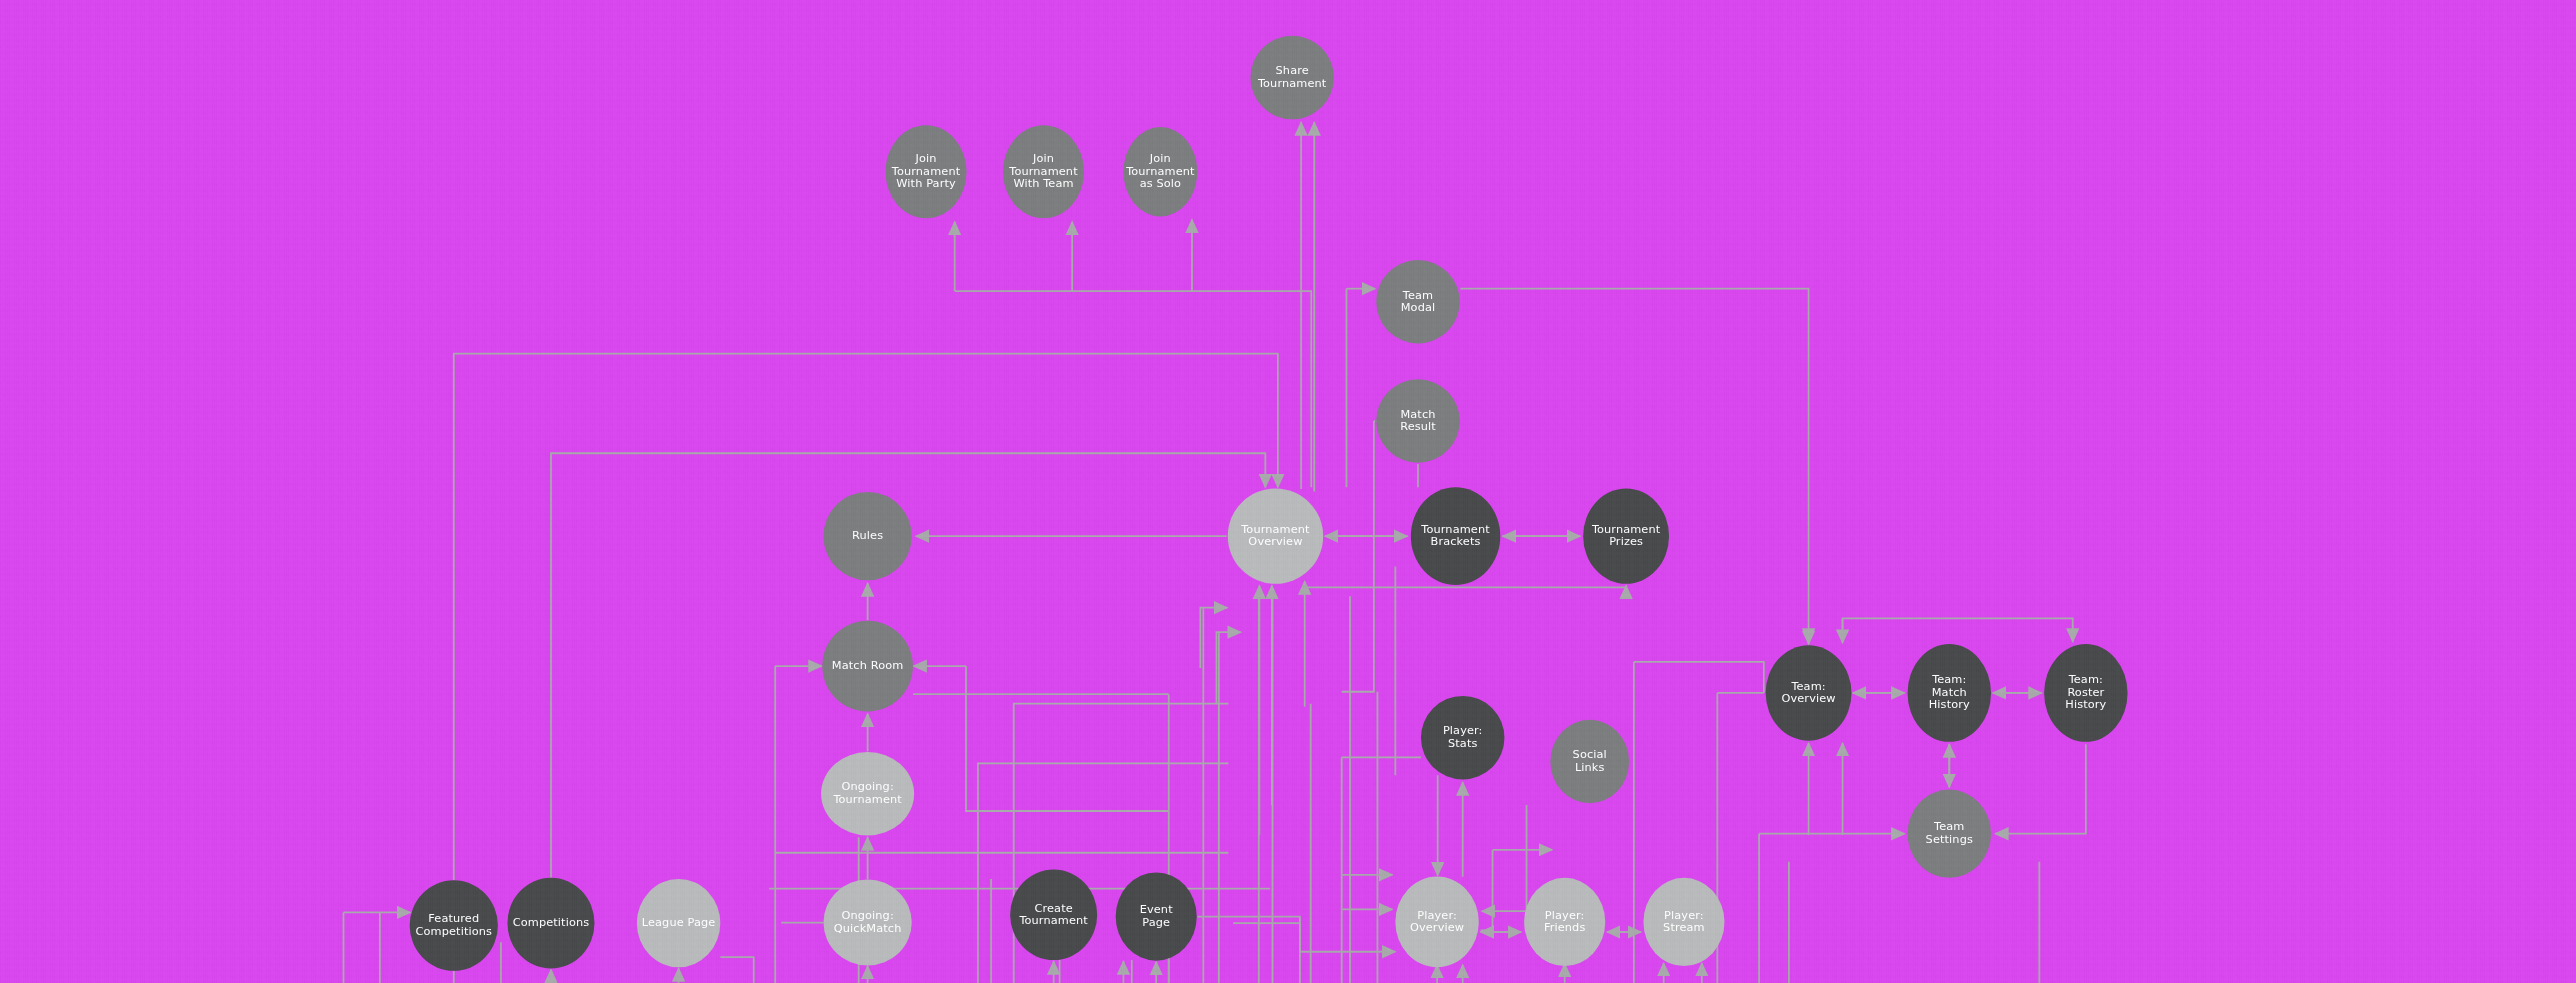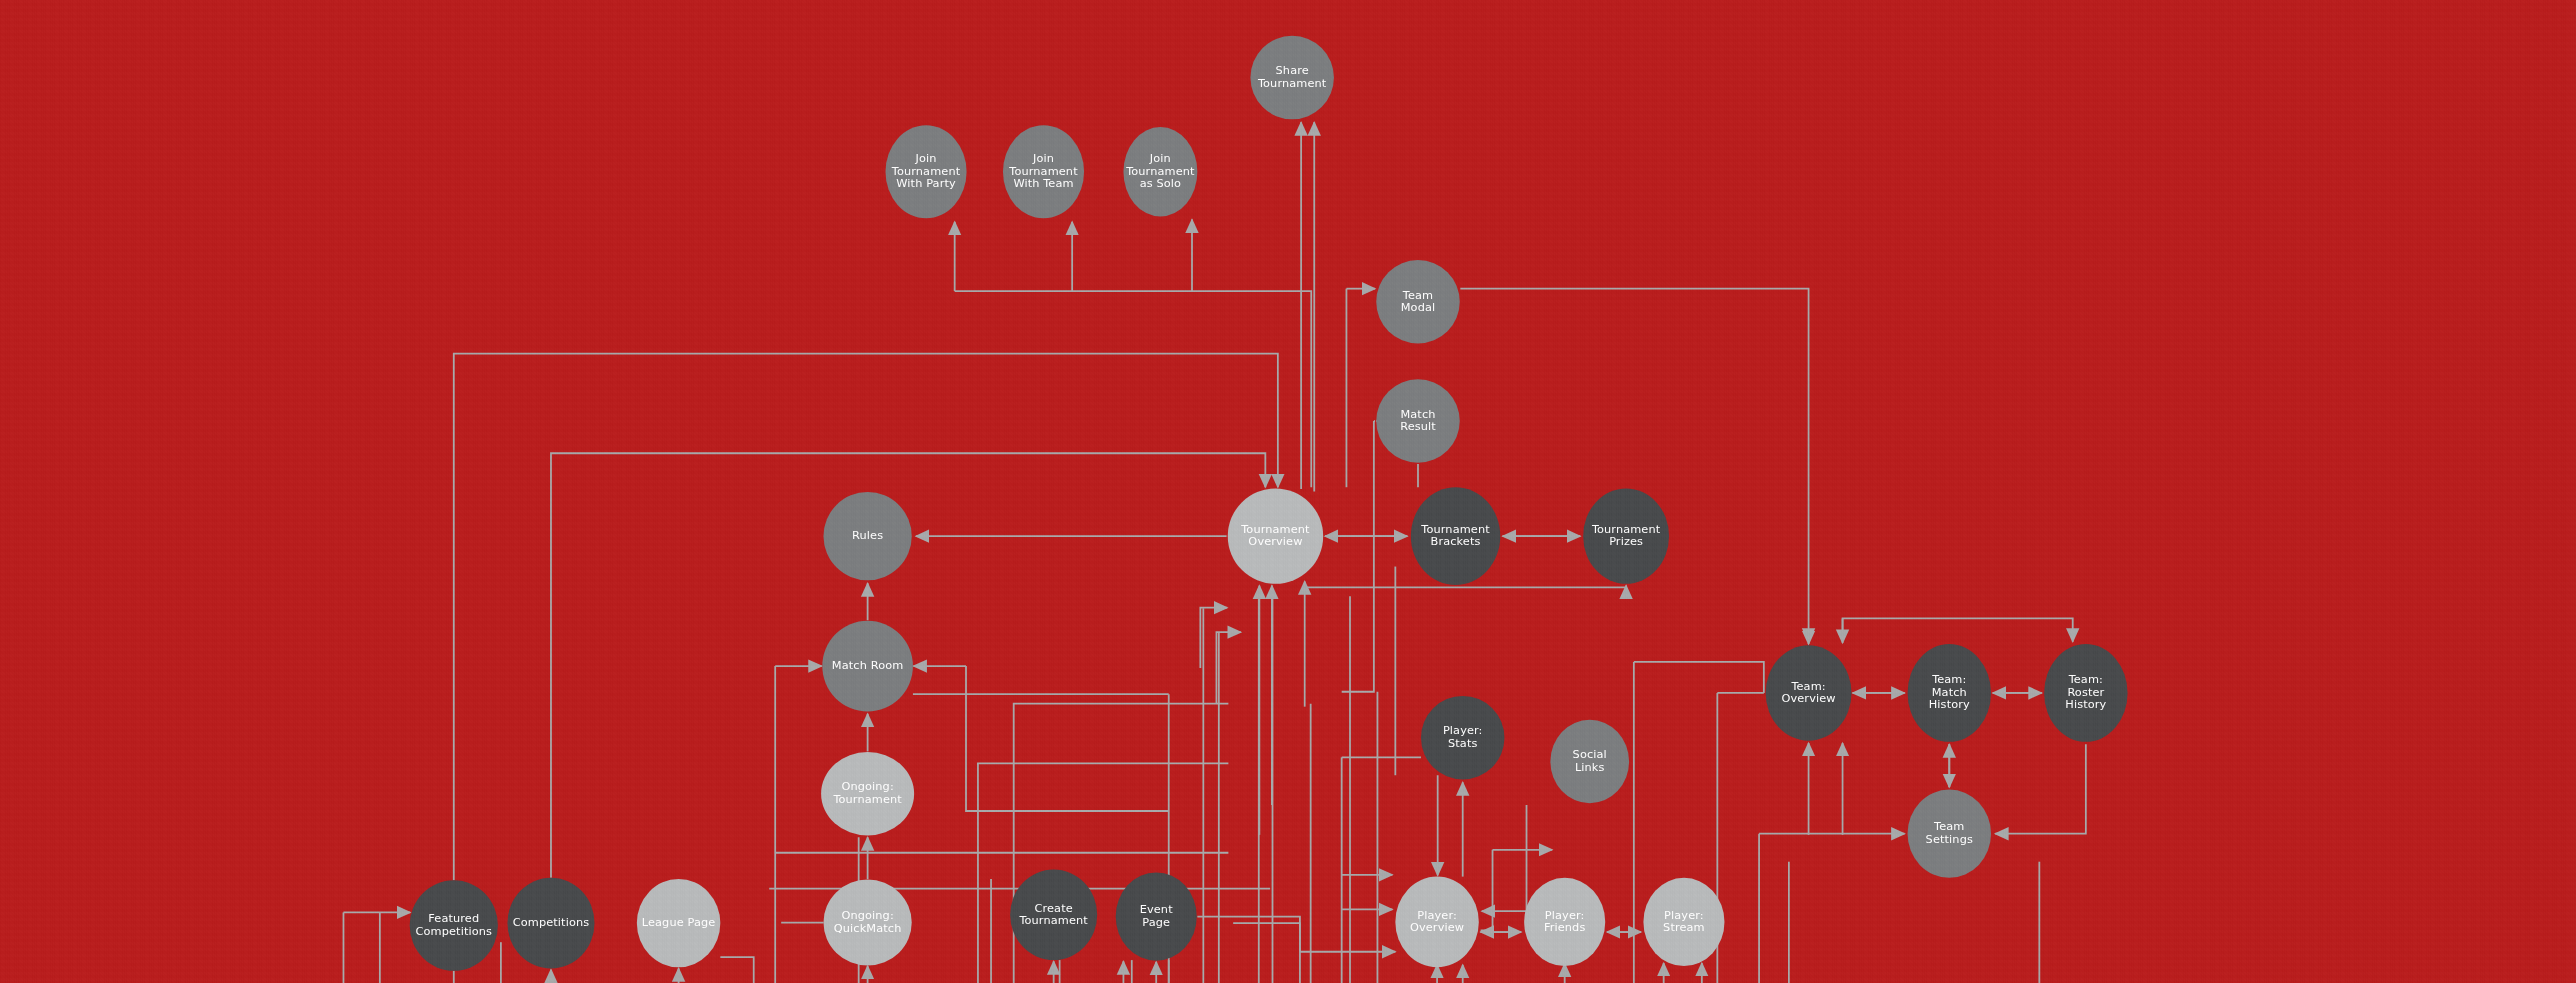--- a/index.html
+++ b/index.html
@@ -13,21 +13,21 @@
   }
   body {
     font-family: "DejaVu Sans", "Liberation Sans", sans-serif;
     position: relative;
   }
   #canvas-root {
     position: absolute;
     inset: 0;
     width: 2576px;
     height: 984px;
-    background-color: #b91c1c;
+    background-color: #d946ef;
   }
   
   #noise-layer {
     position: absolute;
     inset: 0;
     pointer-events: none;
     opacity: .55;
     background-image:
       repeating-linear-gradient(0deg,   rgba(0,0,0,.012) 0 0.6px, rgba(255,255,255,.012) 0.6px 1.2px),
       repeating-linear-gradient(90deg,  rgba(0,0,0,.010) 0 0.6px, rgba(255,255,255,.014) 0.6px 1.8px),

